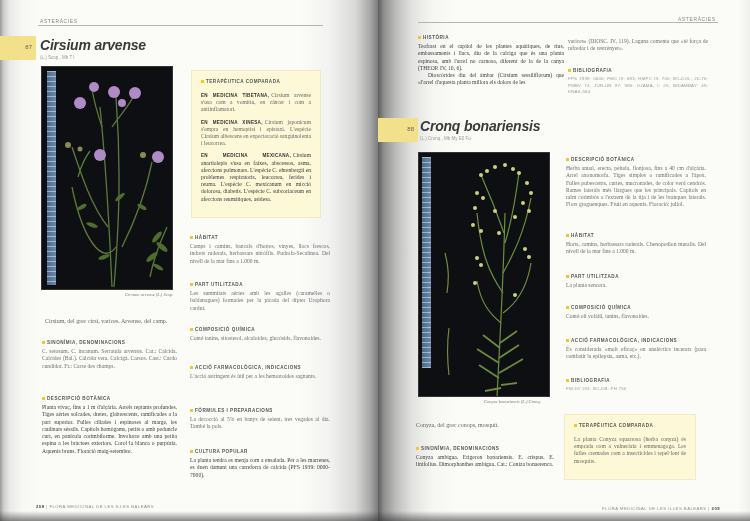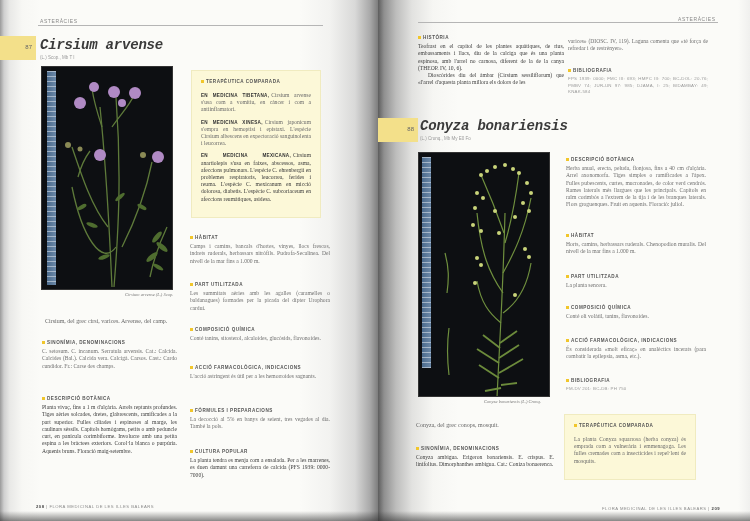--- a/index.html
+++ b/index.html
@@ -14,21 +14,21 @@
   .page-right { left: 378px; width: 372px;
     background: linear-gradient(to right, #5d5d5d 0px, #8f8f8f 6px, #bdbdbc 18px, #e2e2e0 34px, #f6f6f3 55px, #fbfbf8 80px, #fbfbf8 360px, #f0f0ee 372px); }
   .bottom-shadow { position: absolute; left: 0; right: 0; bottom: 0; height: 10px; background: linear-gradient(to bottom, rgba(0,0,0,0), rgba(40,40,40,0.55)); }
 
   .running-head { position: absolute; font-family: "Liberation Sans", sans-serif; font-size: 5px; letter-spacing: 0.6px; color: #888; text-transform: uppercase; }
   .head-rule { position: absolute; height: 1px; background: #b5b5b5; }
 
   .num-tab { position: absolute; background: #f3e08a; height: 24px; }
   .num-tab .num { position: absolute; right: 4px; top: 8px; font-family: "Liberation Sans", sans-serif; font-size: 6px; color: #666; }
 
-  .sp-title { position: absolute; font-family: Liberation Mono, monospace; font-style: italic; font-weight: bold; font-size: 14px; color: #3a3a3a; letter-spacing: -0.2px; white-space: nowrap; }
+  .sp-title { position: absolute; font-family: Liberation Sans, sans-serif; font-style: italic; font-weight: bold; font-size: 14px; color: #3a3a3a; letter-spacing: -0.2px; white-space: nowrap; }
   .sp-author { position: absolute; font-family: "Liberation Sans", sans-serif; font-size: 4.5px; color: #999; }
 
   .plate { position: absolute; background: #0d0f12; border: 1px solid #333; overflow: hidden; }
   .ruler { position: absolute; top: 4px; bottom: 4px; width: 9px; background: linear-gradient(to right, #4a6a8c, #6a88aa);
     background-image: repeating-linear-gradient(to bottom, rgba(255,255,255,0.45) 0px, rgba(255,255,255,0.45) 1px, transparent 1px, transparent 5px), linear-gradient(to right, #4a6a8c, #6c89a8); }
   .plate svg { position: absolute; left: 0; top: 0; }
   .caption { position: absolute; font-family: "Liberation Serif", serif; font-style: italic; font-size: 4.5px; color: #777; white-space: nowrap; }
 
   .etym { position: absolute; font-size: 6px; color: #666; white-space: nowrap; }
 
@@ -211,21 +211,21 @@
       <div class="sec-h">
           <span class="bullet"></span>
           <span>BIBLIOGRAFIA</span>
         </div>
       <div class="sec-p small">FPS 1939: 0000; FMC III: 693; HMPC III: 700; BC-DOL: 20-76; PMBV 74; JUR-UN 97: 985; DJAMA, I: 25; BIDAMBAY: 49; KNAK-584</div>
     </div>
 
     <div class="num-tab" style="left:0; top:118px; width:40px;">
       <span class="num">88</span>
     </div>
-    <div class="sp-title" style="left:42px; top:118px;">Conyza bonariensis</div>
+    <div class="sp-title" style="left:42px; top:118px;">Cronq bonariensis</div>
     <div class="sp-author" style="left:42px; top:136px;">(L.) Cronq., Mb My E0 Fo</div>
 
     <div class="plate" style="left:40px; top:152px; width:132px; height:245px;">
       <div class="ruler" style="left:3px; bottom:28px;"></div>
       <svg width="132" height="245">
         <g stroke="#6f8f3e" stroke-width="1.2" fill="none">
           <path d="M78 245 C80 200 84 140 86 60"></path>
           <path d="M84 120 C95 100 105 80 112 45"></path>
           <path d="M84 140 C70 120 62 100 58 60"></path>
           <path d="M86 90 C92 70 96 50 100 20"></path>

